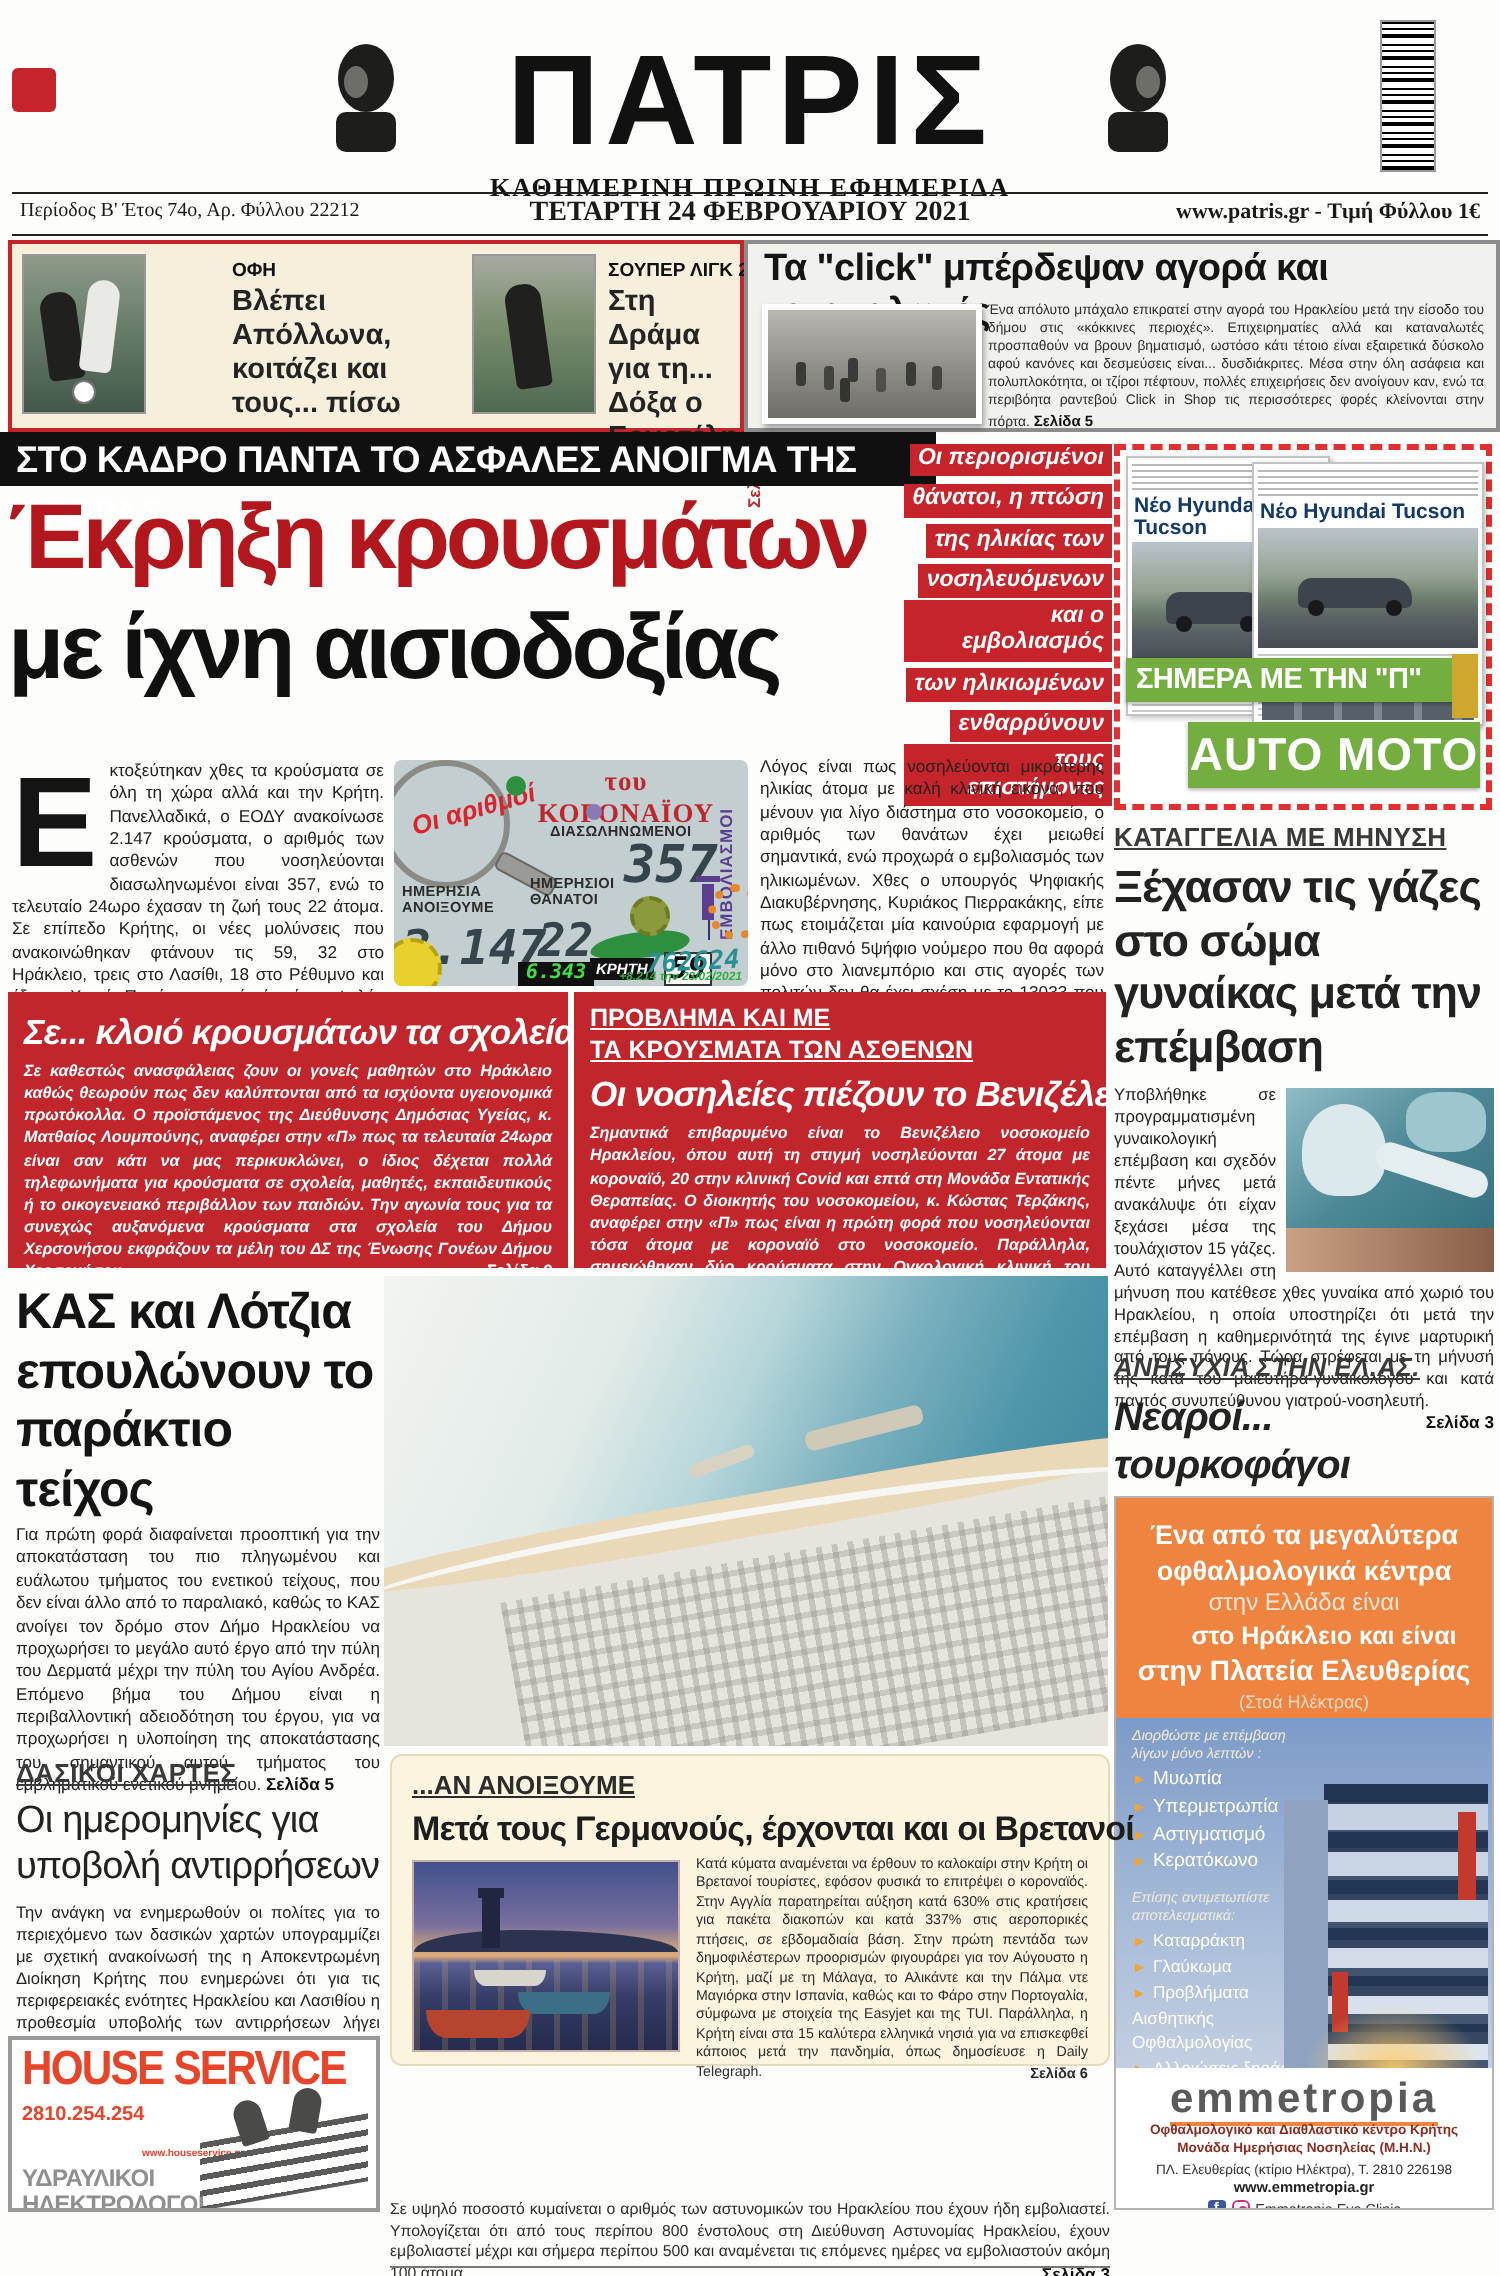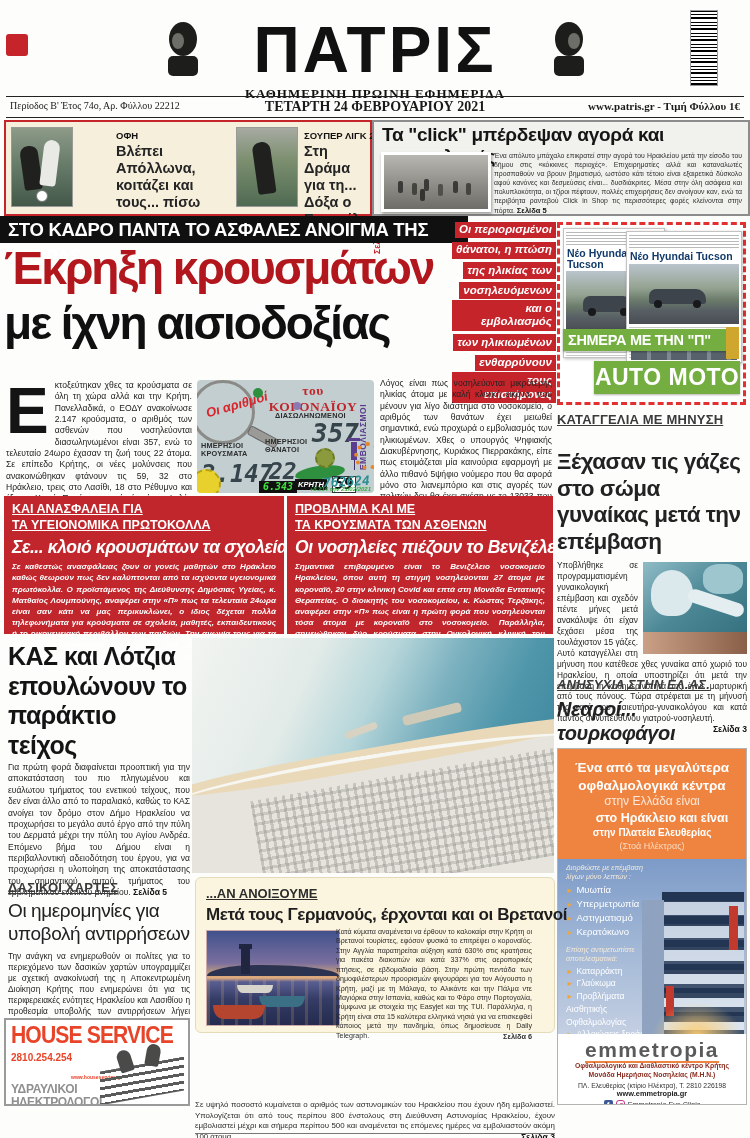--- a/index.html
+++ b/index.html
@@ -126,21 +126,21 @@
   .rb-left{left:4px;width:280px;}
   .rb-right{left:287px;width:266px;}
   .rb-kicker{font-size:12.5px;font-weight:bold;line-height:1.25;text-decoration:underline;}
   .rb-head{font-size:17.5px;font-weight:900;font-style:italic;letter-spacing:-0.4px;margin:4px 0 3px 0;white-space:nowrap;}
   .rb-body{font-size:8.1px;font-weight:bold;font-style:italic;line-height:1.38;}
   .rb-page{font-weight:bold;font-style:italic;font-size:8.3px;text-align:right;}
 
   
   .kick{font-size:13px;font-weight:bold;color:#3a3a3a;text-decoration:underline;letter-spacing:0.2px;}
   .gauze{left:557px;top:410px;width:190px;}
-  .g-head{font-size:22.5px;font-weight:bold;color:#222;line-height:1.18;letter-spacing:-0.5px;margin:21px 0 5px 0;}
+  .g-head{font-size:22.5px;font-weight:bold;color:#222;line-height:1.18;letter-spacing:-0.5px;margin:3px 0 5px 0;}
   .g-body{font-size:8.3px;line-height:1.32;color:#222;}
   .surgery{float:right;width:104px;height:92px;margin:2px 0 3px 5px;position:relative;overflow:hidden;
            background:linear-gradient(140deg,#8fbcc6 0%,#4d8896 45%,#2f6b7a 100%);}
   .s-fig{position:absolute;left:8px;top:8px;width:42px;height:46px;background:#dce9ec;border-radius:50% 50% 40% 40%;}
   .s-fig2{position:absolute;right:4px;top:2px;width:40px;height:30px;background:#9ec6cf;border-radius:40%;}
   .s-arm{position:absolute;right:2px;top:34px;width:58px;height:14px;background:#e4eef0;border-radius:8px;transform:rotate(18deg);}
   .s-patient{position:absolute;left:0;bottom:0;width:100%;height:22px;background:linear-gradient(90deg,#caa186,#8a5f49);}
 
   .oaths{left:557px;top:675px;width:190px;font-style:italic;}
   .o-head{font-size:20px;font-weight:bold;color:#222;line-height:1.2;letter-spacing:-0.4px;margin-top:4px;}
@@ -221,21 +221,21 @@
           background:linear-gradient(180deg,#41518c 0%,#7a6f9e 34%,#caa27a 46%,#e2ab7c 50%,#5a5f92 54%,#353c66 72%,#242b4e 100%);}
   .h-hill{position:absolute;left:0;right:0;top:36%;height:12%;background:#2c3350;border-radius:40% 60% 30% 70%/100% 100% 0 0;}
   .h-tower{position:absolute;left:26%;top:14%;width:9px;height:32%;background:#20263f;}
   .h-tower:before{content:"";position:absolute;left:-2px;top:0;width:13px;height:5px;background:#20263f;}
   .h-streak{position:absolute;left:0;right:0;top:52%;bottom:0;opacity:.5;
             background:repeating-linear-gradient(90deg,rgba(245,195,120,.35) 0 3px,transparent 3px 14px);}
   .boat{position:absolute;border-radius:0 0 10px 10px/0 0 14px 14px;}
   .bo1{left:6px;bottom:6px;width:52px;height:14px;background:#b5452f;}
   .bo2{left:52px;bottom:18px;width:46px;height:11px;background:#3a6f86;}
   .bo3{left:30px;bottom:32px;width:36px;height:8px;background:#d8d5cc;}
-  .t-body{position:absolute;left:140px;top:50px;width:196px;font-size:7.1px;line-height:1.33;color:#2c2c2c;}
+  .t-body{position:absolute;left:152px;top:50px;width:196px;font-size:7.1px;line-height:1.33;color:#2c2c2c;}
   .t-page{font-weight:bold;font-size:7.3px;}
 
   
   .pol-head{left:195px;top:1040px;width:360px;text-align:center;font-size:24px;font-weight:bold;color:#3c3c3c;line-height:1.2;letter-spacing:-0.5px;}
   .pol-body{left:195px;top:1100px;width:360px;font-size:7.9px;line-height:1.35;color:#2c2c2c;}
   .pol-rule{left:195px;top:1133px;width:360px;border-top:1px solid #777;}
 </style>
 </head>
 <body>
 
@@ -336,21 +336,21 @@
     <span class="dropcap">Ε</span><span>κτοξεύτηκαν χθες τα κρούσματα σε όλη τη χώρα αλλά και την Κρήτη. Πανελλαδικά, ο ΕΟΔΥ ανακοίνωσε 2.147 κρούσματα, ο αριθμός των ασθενών που νοσηλεύονται διασωληνωμένοι είναι 357, ενώ το τελευταίο 24ωρο έχασαν τη ζωή τους 22 άτομα. Σε επίπεδο Κρήτης, οι νέες μολύνσεις που ανακοινώθηκαν φτάνουν τις 59, 32 στο Ηράκλειο, τρεις στο Λασίθι, 18 στο Ρέθυμνο και έξι στα Χανιά. Παρά το γεγονός ότι είναι υψηλός ο αριθμός των κρουσμάτων που ανακοινώνει ο ΕΟΔΥ, οι ειδικοί εξετάζουν το άνοιγμα της αγοράς. Ο</span>
   </div>
 
   <div class="abs info">
     <div class="mag"></div>
     <div class="mag-handle"></div>
     <div class="mag-label">Οι αριθμοί</div>
     <div class="info-title">του ΚΟΡΟΝΑΪΟΥ</div>
     <div class="lab" style="left:78px;top:32px;">ΔΙΑΣΩΛΗΝΩΜΕΝΟΙ</div>
     <div class="digit d-357">357</div>
-    <div class="lab" style="left:4px;top:62px;width:52px;">ΗΜΕΡΗΣΙΟΙ ΚΡΟΥΣΜΑΤΑ</div>
+    <div class="lab" style="left:4px;top:62px;width:52px;">ΗΜΕΡΗΣΙΑ ΑΝΟΙΞΟΥΜΕ</div>
     <div class="digit d-2147">2.147</div>
     <div class="lab" style="left:68px;top:58px;width:48px;">ΗΜΕΡΗΣΙΟΙ ΘΑΝΑΤΟΙ</div>
     <div class="digit d-22">22</div>
     <div class="digit d-6343">6.343</div>
     <div class="crete"></div>
     <div class="crete-lab">ΚΡΗΤΗ</div>
     <div class="digit d-59">59</div>
     <div class="digit d-total">762624</div>
     <div class="vacc-vert">ΕΜΒΟΛΙΑΣΜΟΙ</div>
     <div class="syr">
@@ -364,24 +364,20 @@
     <div class="virus v3"></div>
     <div class="virus v4"></div>
     <div class="footnote">+8.214 την 23/02/2021</div>
   </div>
 
   <div class="abs lead-right just">
     <span>Λόγος είναι πως νοσηλεύονται μικρότερης ηλικίας άτομα με καλή κλινική εικόνα, που μένουν για λίγο διάστημα στο νοσοκομείο, ο αριθμός των θανάτων έχει μειωθεί σημαντικά, ενώ προχωρά ο εμβολιασμός των ηλικιωμένων. Χθες ο υπουργός Ψηφιακής Διακυβέρνησης, Κυριάκος Πιερρακάκης, είπε πως ετοιμάζεται μία καινούρια εφαρμογή με άλλο πιθανό 5ψήφιο νούμερο που θα αφορά μόνο στο λιανεμπόριο και στις αγορές των πολιτών δεν θα έχει σχέση με το 13033 που παραμένει αυτούσιο- και θα έχει χρονικό περιορισμό.</span> <span class="page-ref">Σελίδα 7</span>
   </div>
 
   <div class="abs redbox rb-left">
-    <div class="rb-kicker">
-      <div>ΚΑΙ ΑΝΑΣΦΑΛΕΙΑ ΓΙΑ</div>
-        <div>ΤΑ ΥΓΕΙΟΝΟΜΙΚΑ ΠΡΩΤΟΚΟΛΛΑ</div>
-    </div>
     <div class="rb-head">Σε... κλοιό κρουσμάτων τα σχολεία</div>
     <div class="rb-body just">
       <span>Σε καθεστώς ανασφάλειας ζουν οι γονείς μαθητών στο Ηράκλειο καθώς θεωρούν πως δεν καλύπτονται από τα ισχύοντα υγειονομικά πρωτόκολλα. Ο προϊστάμενος της Διεύθυνσης Δημόσιας Υγείας, κ. Ματθαίος Λουμπούνης, αναφέρει στην «Π» πως τα τελευταία 24ωρα είναι σαν κάτι να μας περικυκλώνει, ο ίδιος δέχεται πολλά τηλεφωνήματα για κρούσματα σε σχολεία, μαθητές, εκπαιδευτικούς ή το οικογενειακό περιβάλλον των παιδιών. Την αγωνία τους για τα συνεχώς αυξανόμενα κρούσματα στα σχολεία του Δήμου Χερσονήσου εκφράζουν τα μέλη του ΔΣ της Ένωσης Γονέων Δήμου Χερσονήσου.</span> <span class="rb-page" style="float:right;">Σελίδα 9</span>
     </div>
   </div>
 
   <div class="abs redbox rb-right">
     <div class="rb-kicker right">
       <div>ΠΡΟΒΛΗΜΑ ΚΑΙ ΜΕ</div>
         <div>ΤΑ ΚΡΟΥΣΜΑΤΑ ΤΩΝ ΑΣΘΕΝΩΝ</div>
@@ -411,21 +407,21 @@
     <div class="o-head">Νεαροί... τουρκοφάγοι υπογράφουν "ιερές δηλώσεις"</div>
     <div class="o-page">Σελίδα 3</div>
   </div>
 
   <div class="abs emm">
     <div class="emm-orange">
       <div class="eo1">Ένα από τα μεγαλύτερα</div>
       <div class="eo1">οφθαλμολογικά κέντρα</div>
       <div class="eo2">στην Ελλάδα είναι</div>
       <div class="eo1" style="font-size:12.5px;padding-left:20px;">στο Ηράκλειο και είναι</div>
-      <div class="eo1" style="font-size:10px;">στην Πλατεία Ελευθερίας</div>
+      <div class="eo1" style="font-size:14px;">στην Πλατεία Ελευθερίας</div>
       <div class="eo3">(Στοά Ηλέκτρας)</div>
     </div>
     <div class="emm-blue">
       <div class="bld">
         <div class="face"></div>
           <div class="side"></div>
           <div class="sign"></div>
           <div class="sign2"></div>
           <div class="glow"></div>
       </div>

